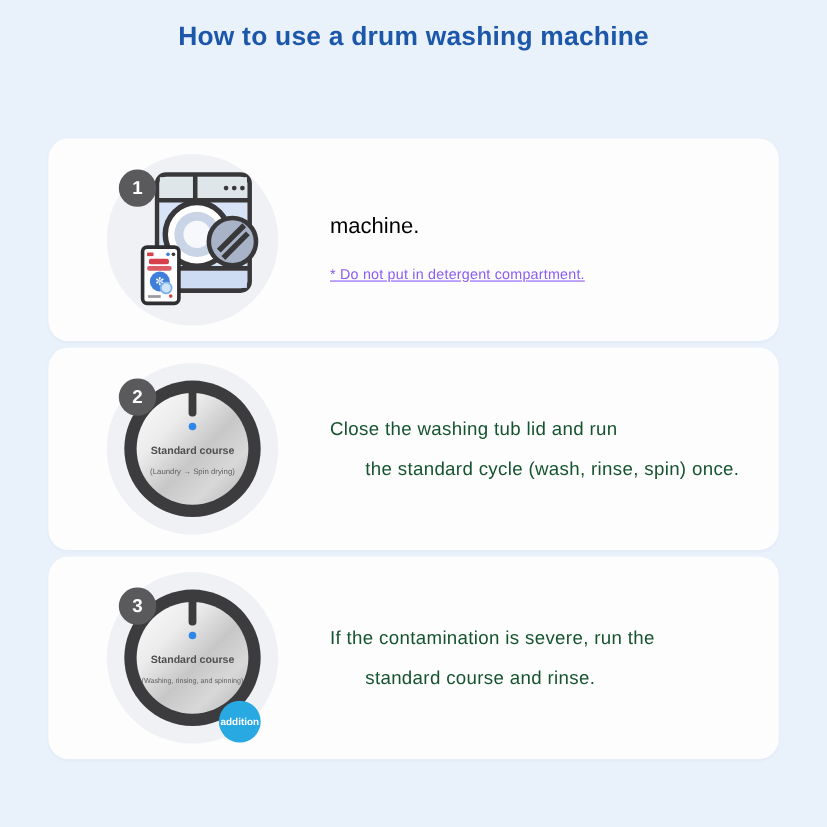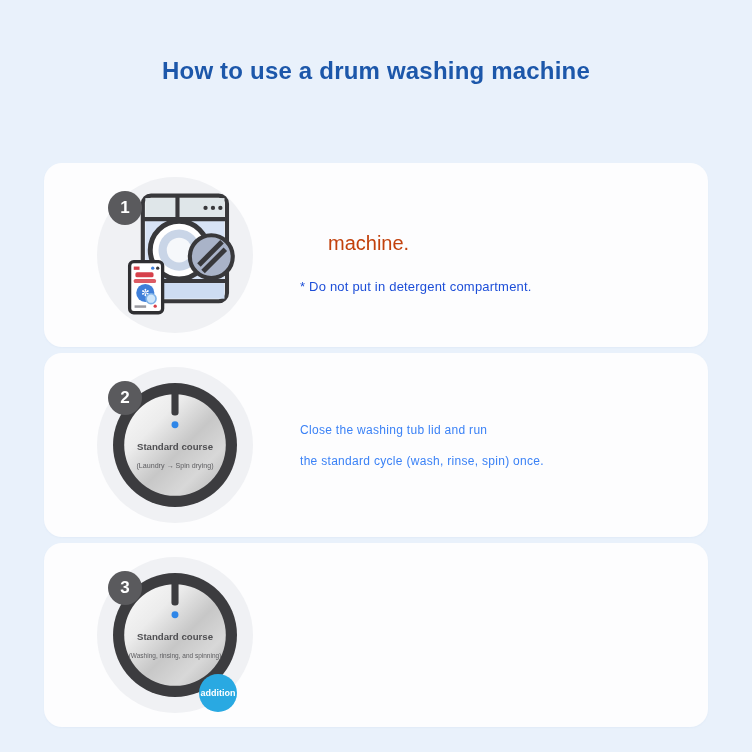--- a/index.html
+++ b/index.html
@@ -3,21 +3,21 @@
 <meta charset="utf-8">
 <style>
   * { margin:0; padding:0; box-sizing:border-box; }
   html,body { width:752px; height:752px; }
   body {
     background:#e9f1fb;
     font-family:"Liberation Sans", sans-serif;
     overflow:hidden;
   }
   .page-title {
-    padding-top:57px;
+    padding-top:20px;
     text-align:center;
     font-size:24px;
     font-weight:600;
     letter-spacing:.2px;
     color:#1c57aa;
   }
   .card {
     width:664px;
     height:184px;
     margin:6px auto 0 auto;
@@ -55,24 +55,24 @@
     width:38px; height:38px;
     border-radius:50%;
     background:#29a9e2;
     color:#ffffff;
     font-size:9px; font-weight:700;
     display:flex; align-items:center; justify-content:center;
     z-index:2;
   }
   .text-block { margin-left:47px; width:400px; }
   .t-small { font-size:13.5px; color:#686868; letter-spacing:.1px; }
-  .t-big   { font-size:20px;   color:#c2410c; margin-top:16px;margin-left:28px; }
-  .t-note  { font-size:13px;   color:#1d4ed8; margin-top:24px; letter-spacing:.2px; }
-  .t-body  { font-size:12px;   color:#3b82f6; letter-spacing:.3px; }
-  .t-body + .t-body { margin-top:17px; }
+  .t-big   { font-size:20px;   color:#000000; margin-top:16px; }
+  .t-note  { font-size:13px;   color:#8b5cf6; margin-top:24px; letter-spacing:.2px;text-decoration:underline; }
+  .t-body  { font-size:17px;   color:#14532d; letter-spacing:.3px; }
+  .t-body + .t-body { margin-top:17px;margin-left:32px; }
   svg text { font-family:"Liberation Sans", sans-serif; }
 </style>
 </head>
 <body>
 
 <h1 class="page-title">How to use a drum washing machine</h1>
 
 <section class="card first">
   <div class="illus-wrap">
     <span class="num-badge">1</span>
@@ -168,13 +168,17 @@
         <circle cx="62" cy="62" r="61" fill="#3c3c3f"></circle>
         <circle cx="62" cy="62" r="50" fill="url(#metal2)"></circle>
         <rect x="58.5" y="2" width="7" height="31" rx="3" fill="#3c3c3f"></rect>
         <circle cx="62" cy="42" r="3.4" fill="#2e86e8"></circle>
         <text x="62" y="67" text-anchor="middle" font-size="9.5" font-weight="bold" fill="#4f4f52">Standard course</text>
         <text x="62" y="85" text-anchor="middle" font-size="6.4" fill="#5d5d60">(Washing, rinsing, and spinning)</text>
       </svg>
     </div>
     <span class="addition-badge">addition</span>
   </div>
+  <div class="text-block">
+    <p class="t-body">If the contamination is severe, run the</p>
+    <p class="t-body">standard course and rinse.</p>
+  </div>
 </section>
 
 </body></html>

